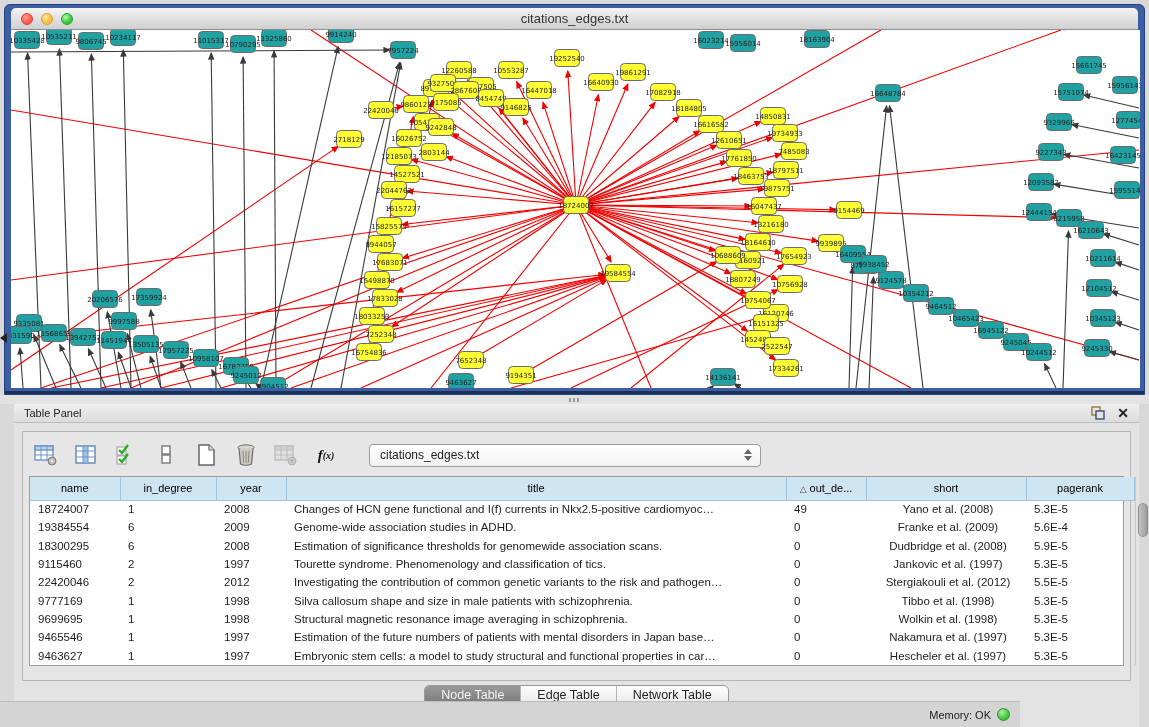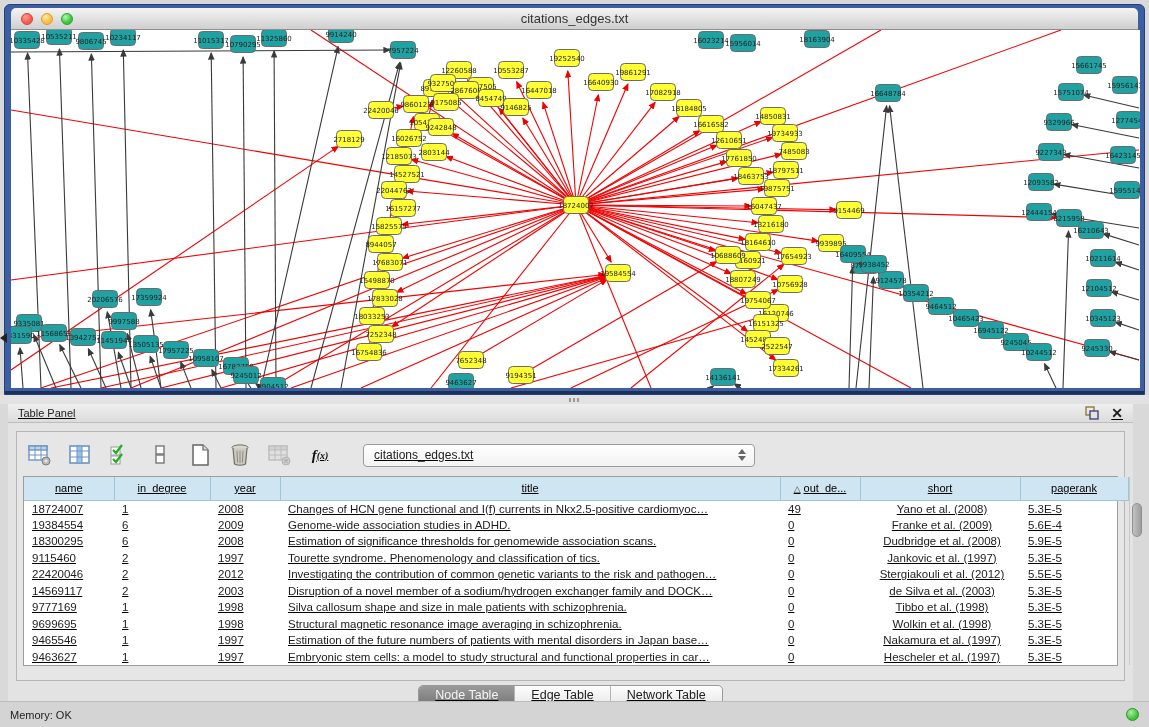--- a/index.html
+++ b/index.html
@@ -23,21 +23,21 @@
   .collapse-arrow { position:absolute; left:0px; top:333px; width:0; height:0;
     border-top:5px solid transparent; border-bottom:5px solid transparent; border-right:7px solid #222; }
 
   
   .splitter { position:absolute; left:0; top:395px; width:1149px; height:9px; background:#e2e2e2;
     display:flex; align-items:center; justify-content:center; }
   .splitter .grip { width:12px; height:4px;
     background:repeating-linear-gradient(90deg,#9a9a9a 0 2px, transparent 2px 4px); }
 
   
-  .table-panel { position:absolute; left:8px; top:404px; width:1125px; height:323px; background:#e3e3e3;text-decoration:underline; }
+  .table-panel { position:absolute; left:14px; top:404px; width:1125px; height:323px; background:#e3e3e3; }
   .panel-header { height:19px; background:linear-gradient(#efefef,#dcdcdc); border-bottom:1px solid #bdbdbd;
     display:flex; align-items:center; padding:0 10px; }
   .panel-title { font-size:11px; color:#222; flex:1; }
   .panel-header .hicons { display:flex; align-items:center; gap:12px; }
   .float-icon svg { display:block; }
   .close-icon { font-size:14px; font-weight:bold; color:#1a1a1a; line-height:1; cursor:default; }
 
   .panel-body { margin:8px 8px 0 8px; border:1px solid #b6b6b6; background:#e6e6e6; padding:6px 6px 0 6px; height:250px; }
 
   
@@ -69,22 +69,22 @@
   
   .tabs-row { height:28px; display:flex; align-items:center; justify-content:center; }
   .seg { display:flex; border:1px solid #9a9a9a; border-radius:5px; overflow:hidden; height:21px;
     background:linear-gradient(#fdfdfd,#e9e9e9); box-shadow:0 1px 0 rgba(255,255,255,.6); }
   .seg .tab { padding:0 16px; font-size:12.5px; color:#222; display:flex; align-items:center;
     border-right:1px solid #b5b5b5; }
   .seg .tab:last-child { border-right:none; }
   .seg .tab.active { background:linear-gradient(#9a9a9a,#787878); color:#f4f4f4; }
 
   
-  .status-bar { position:absolute; left:0; bottom:0; width:1149px; height:26px; background:#d4d4d4;
-    border-top:1px solid #bcbcbc; display:flex; align-items:center; justify-content:space-between; padding:0 10px; gap:6px; }
+  .status-bar { position:absolute; left:0; bottom:0; width:1020px; height:26px; background:#d4d4d4;
+    border-top:1px solid #bcbcbc; display:flex; align-items:center; justify-content:flex-end; padding:0 10px; gap:6px; }
   .status-bar .mem { font-size:11px; color:#222; }
   .mem-dot { width:13px; height:13px; border-radius:50%;
     background:radial-gradient(circle at 35% 30%, #a9f0a0, #3fc13a 65%); border:1px solid #2f8f2c; }
 </style>
 </head>
 <body>
 
 <div class="net-window">
   <div class="titlebar">
     <div class="traffic">
@@ -873,29 +873,20 @@
             <tr>
               <td>22420046</td>
               <td>2</td>
               <td>2012</td>
               <td>Investigating the contribution of common genetic variants to the risk and pathogen…</td>
               <td>0</td>
               <td class="center">Stergiakouli et al. (2012)</td>
               <td>5.5E-5</td>
             </tr>
             <tr>
-              <td>14569117</td>
-              <td>2</td>
-              <td>2003</td>
-              <td>Disruption of a novel member of a sodium/hydrogen exchanger family and DOCK…</td>
-              <td>0</td>
-              <td class="center">de Silva et al. (2003)</td>
-              <td>5.3E-5</td>
-            </tr>
-            <tr>
               <td>9777169</td>
               <td>1</td>
               <td>1998</td>
               <td>Silva callosum shape and size in male patients with schizophrenia.</td>
               <td>0</td>
               <td class="center">Tibbo et al. (1998)</td>
               <td>5.3E-5</td>
             </tr>
             <tr>
               <td>9699695</td>

